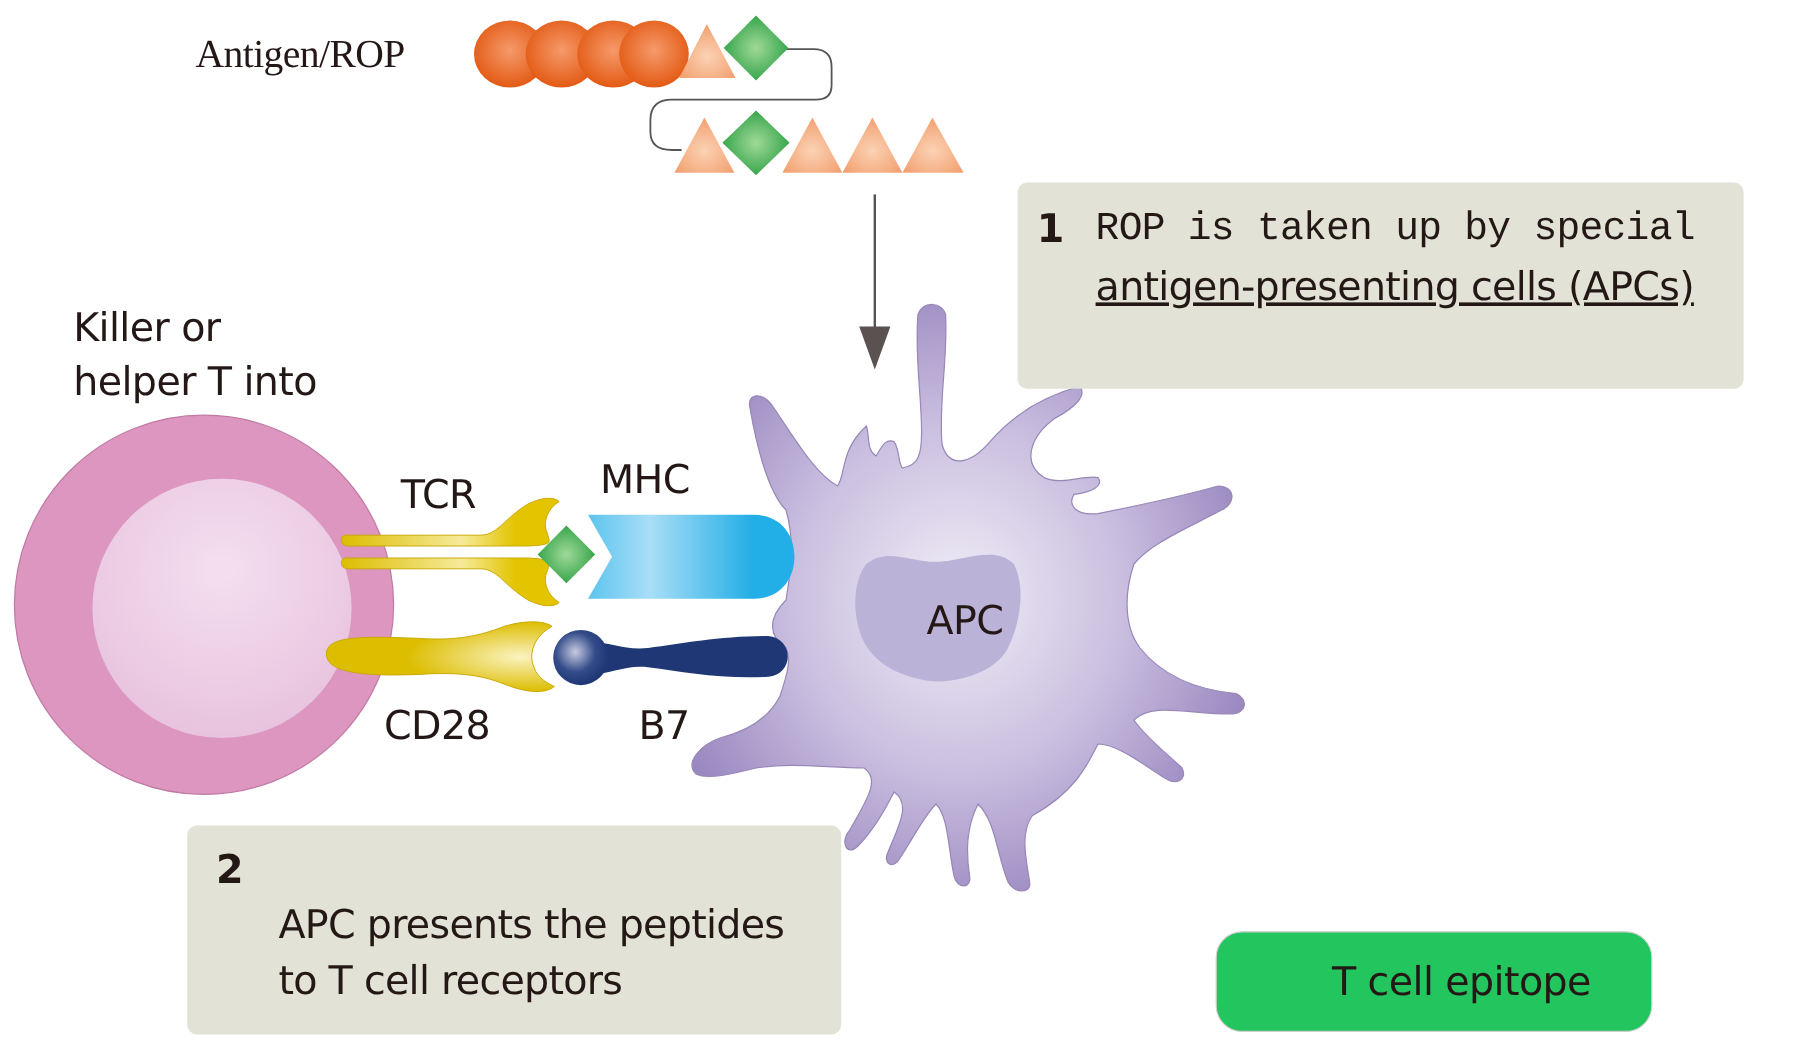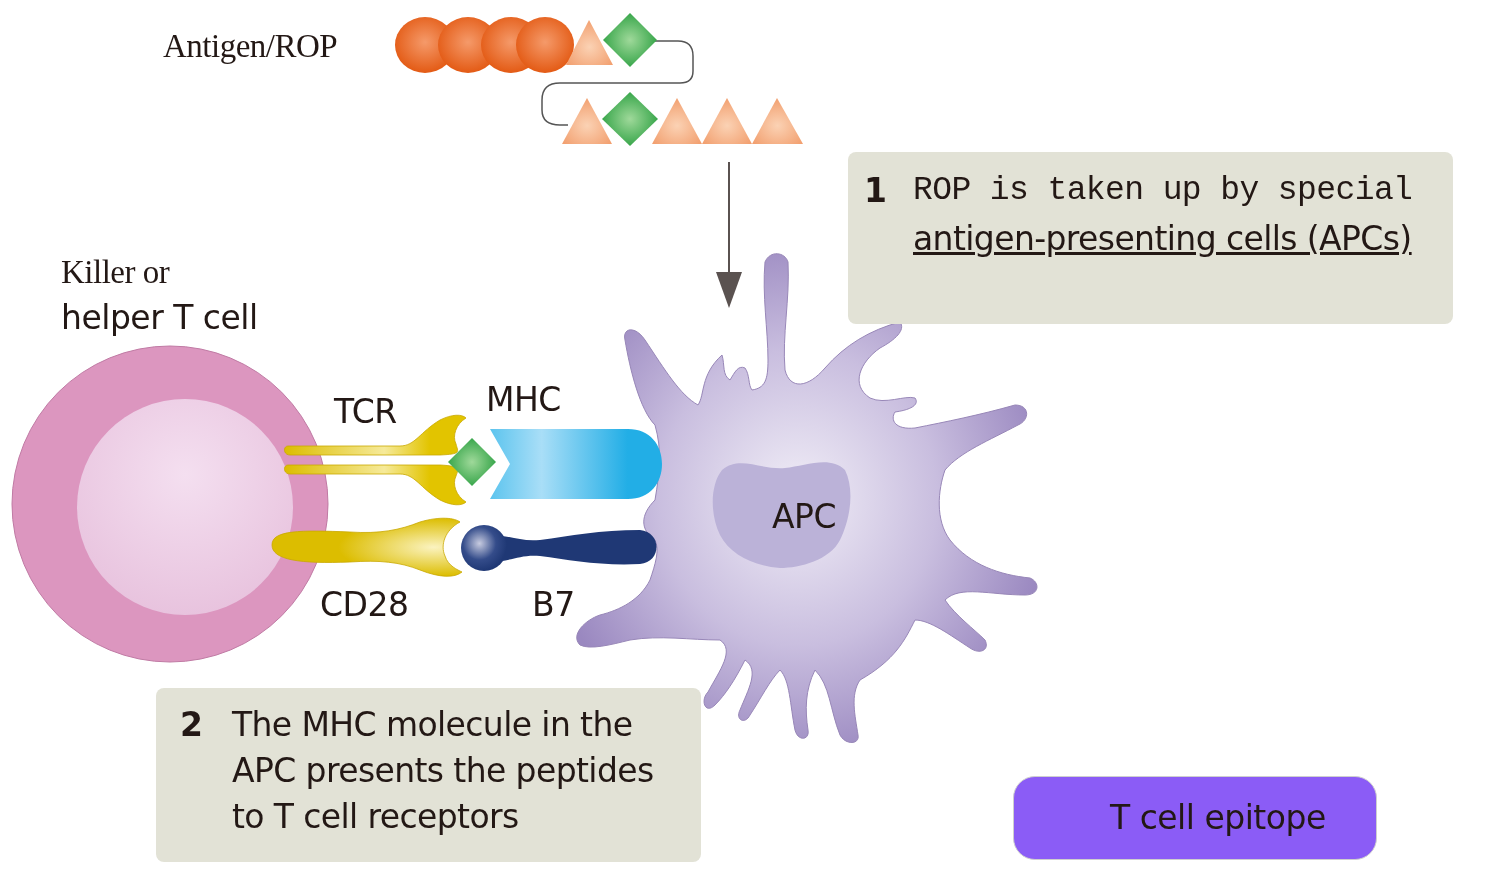--- a/index.html
+++ b/index.html
@@ -4,21 +4,21 @@
 <style>
   html, body { margin: 0; padding: 0; background: #ffffff; }
   body { width: 1500px; height: 869px; position: relative; overflow: hidden;
          font-family: "DejaVu Sans", "Liberation Sans", sans-serif; color: #231815; }
   svg.art { position: absolute; left: 0; top: 0; }
   .lbl { position: absolute; font-size: 33px; line-height: 1; white-space: nowrap; letter-spacing: -0.5px; }
   .box { position: absolute; background: #e2e2d6; border-radius: 8px; }
   .box .num { position: absolute; font-weight: bold; font-size: 33px; line-height: 46px; }
   .box .txt { position: absolute; font-size: 33px; line-height: 46px; letter-spacing: -0.6px; white-space: nowrap; }
   .legend { position: absolute; left: 1013px; top: 776px; width: 364px; height: 84px;
-            border: 1.5px solid #cfcfcf; border-radius: 22px; background: #8b5cf6; box-sizing: border-box; }
+            border: 1.5px solid #cfcfcf; border-radius: 22px; background: #22c55e; box-sizing: border-box; }
   .legend .ltxt { position: absolute; left: 96px; top: 24px; font-size: 33px; line-height: 1; letter-spacing: -0.5px; }
 </style>
 </head>
 <body>
 
 <svg class="art" width="1500" height="869" viewBox="0 0 1500 869">
   <defs>
     <radialGradient id="gCircle" cx="50%" cy="45%" r="55%">
       <stop offset="0" stop-color="#f59a6a"></stop>
         <stop offset="1" stop-color="#e35a14"></stop>
@@ -125,36 +125,35 @@
 
   <path fill="url(#gYel2)" stroke="#c9a800" stroke-width="0.8" d="M272,545 C272,530 300,530 350,532 C380,534 400,530 420,522 C440,516 455,518 460,522 C445,530 440,545 445,556 C448,566 458,570 462,572 C455,578 440,578 420,570 C400,562 380,560 350,562 C300,564 272,560 272,545 Z"></path>
 
   <path fill="#1f3875" d="M490,535 C510,535 520,542 540,540 C570,536 600,530 640,530 C662,532 662,562 640,564 C600,566 570,560 540,556 C520,554 510,562 490,562 Z"></path>
   <circle cx="484" cy="548" r="23" fill="url(#gB7)"></circle>
 
   <polygon points="1071,795 1097,821 1071,847 1045,821" fill="url(#gDia)"></polygon>
 </svg>
 
 <div class="lbl" style="left:163px; top:30px;font-family:Liberation Serif, serif;">Antigen/ROP</div>
-<div class="lbl" style="left:61px; top:256px;font-family:Liberation Serif, serif;">Killer or</div>
-<div class="lbl" style="left:61px; top:301px;">helper T cell</div>
+<div class="lbl" style="left:61px; top:256px;">Killer or</div>
+<div class="lbl" style="left:61px; top:301px;">helper T into</div>
 <div class="lbl" style="left:334px; top:395px;">TCR</div>
-<div class="lbl" style="left:486px; top:383px;">MHC</div>
+<div class="lbl" style="left:500px; top:383px;">MHC</div>
 <div class="lbl" style="left:320px; top:588px;">CD28</div>
 <div class="lbl" style="left:532px; top:588px;text-align:right;">B7</div>
 <div class="lbl" style="left:772px; top:500px;">APC</div>
 
 <div class="box" style="left:848px; top:152px; width:605px; height:172px;">
   <div class="num" style="left:16px; top:16px;">1</div>
   <div class="txt" style="left:65px; top:16px;font-family:Liberation Mono, monospace;">ROP is taken up by special</div>
   <div class="txt" style="left:65px; top:64px;text-decoration:underline;">antigen-presenting cells (APCs)</div>
 </div>
 
 <div class="box" style="left:156px; top:688px; width:545px; height:174px;">
   <div class="num" style="left:24px; top:14px;">2</div>
-  <div class="txt" style="left:76px; top:14px;">The MHC molecule in the</div>
   <div class="txt" style="left:76px; top:106px;">to T cell receptors</div>
   <div class="txt" style="left:76px; top:60px;">APC presents the peptides</div>
 </div>
 
 <div class="legend">
   <div class="ltxt">T cell epitope</div>
 </div>
 
 </body></html>

